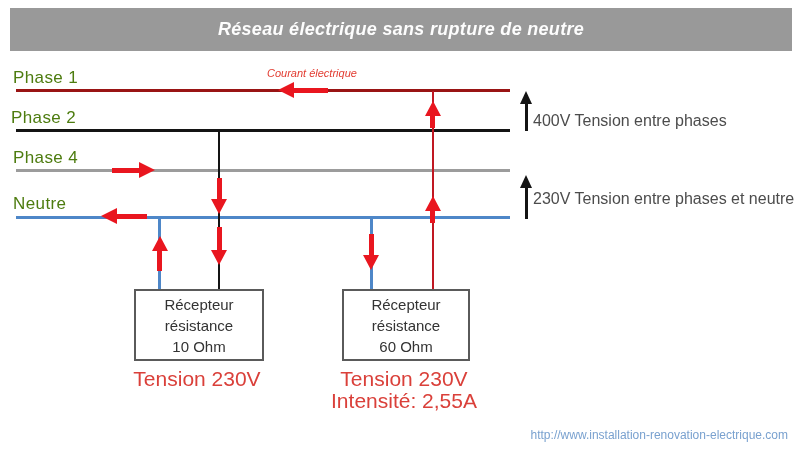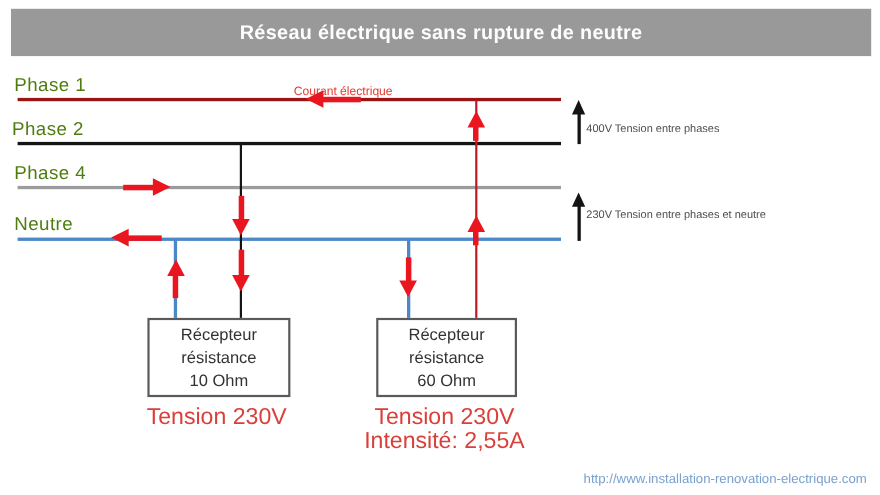--- a/index.html
+++ b/index.html
@@ -5,21 +5,21 @@
   html,body{margin:0;padding:0;background:#fff;}
   .stage{
     position:relative;width:800px;height:450px;background:#ffffff;
     font-family:"Liberation Sans", sans-serif;overflow:hidden;
   }
   .abs{position:absolute;}
   
   .titlebar{
     left:10px;top:8px;width:782px;height:43px;background:#999999;
     display:flex;align-items:center;justify-content:center;
-    color:#fdfdfd;font-size:18px;font-weight:bold;letter-spacing:.3px;
+    color:#fdfdfd;font-size:18px;font-weight:bold;letter-spacing:.3px;font-style:italic;
   }
   
   .hline{height:3px;left:16px;width:494px;}
   .line-phase1{background:#991414;top:89px;}
   .line-phase2{background:#141414;top:129px;}
   .line-phase3{background:#9c9c9c;top:169px;}
   .line-neutre{background:#4e87c8;top:216px;}
   .conductor-label{color:#4d7c0f;font-size:17px;letter-spacing:.4px;}
   
   .vline{width:2px;}
@@ -27,21 +27,21 @@
   .v-blue1{background:#4e87c8;left:158px;top:218px;height:72px;width:3px;}
   .v-blue2{background:#4e87c8;left:370px;top:218px;height:72px;width:3px;}
   .v-red{background:#c01822;left:432px;top:91px;height:199px;}
   
   .rbox{
     width:126px;height:68px;border:2px solid #5a5a5a;background:#fff;
     display:flex;flex-direction:column;align-items:center;justify-content:center;
     color:#333;font-size:15px;line-height:21px;text-align:center;
   }
   .result{color:#da403a;font-size:21px;line-height:22px;text-align:center;}
-  .annot{color:#4c4c4c;font-size:10px;}
+  .annot{color:#4c4c4c;font-size:16px;}
   .courant{color:#e23b30;font-size:11px;}
   .url{color:#79a1cf;font-size:12px;}
   
   .shaft-red{background:#e9161f;}
   .tri{width:0;height:0;}
   .tri-left-red{border-top:8px solid transparent;border-bottom:8px solid transparent;border-right:16px solid #e9161f;}
   .tri-right-red{border-top:8px solid transparent;border-bottom:8px solid transparent;border-left:16px solid #e9161f;}
   .tri-up-red{border-left:8px solid transparent;border-right:8px solid transparent;border-bottom:15px solid #e9161f;}
   .tri-down-red{border-left:8px solid transparent;border-right:8px solid transparent;border-top:15px solid #e9161f;}
   .tri-up-black{border-left:6px solid transparent;border-right:6px solid transparent;border-bottom:13px solid #141414;}
@@ -64,21 +64,21 @@
   <div class="abs hline line-phase1"></div>
   <div class="abs hline line-phase2"></div>
   <div class="abs hline line-phase3"></div>
   <div class="abs hline line-neutre"></div>
 
   <div class="abs vline v-black"></div>
   <div class="abs vline v-blue1"></div>
   <div class="abs vline v-blue2"></div>
   <div class="abs vline v-red"></div>
 
-  <div class="abs courant" style="left:267px;top:77px;">Courant électrique</div>
+  <div class="abs courant" style="left:267px;top:67px;font-style:italic;">Courant électrique</div>
 
   <div class="abs shaft-red" style="left:292px;top:88px;width:36px;height:5px;"></div>
   <div class="abs tri tri-left-red" style="left:278px;top:82px;"></div>
 
   <div class="abs shaft-red" style="left:112px;top:168px;width:29px;height:5px;"></div>
   <div class="abs tri tri-right-red" style="left:139px;top:162px;"></div>
 
   <div class="abs shaft-red" style="left:116px;top:214px;width:31px;height:5px;"></div>
   <div class="abs tri tri-left-red" style="left:101px;top:208px;"></div>
 

